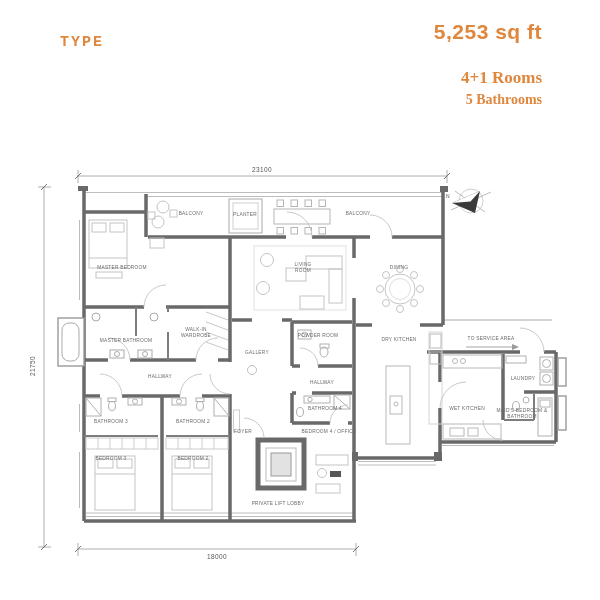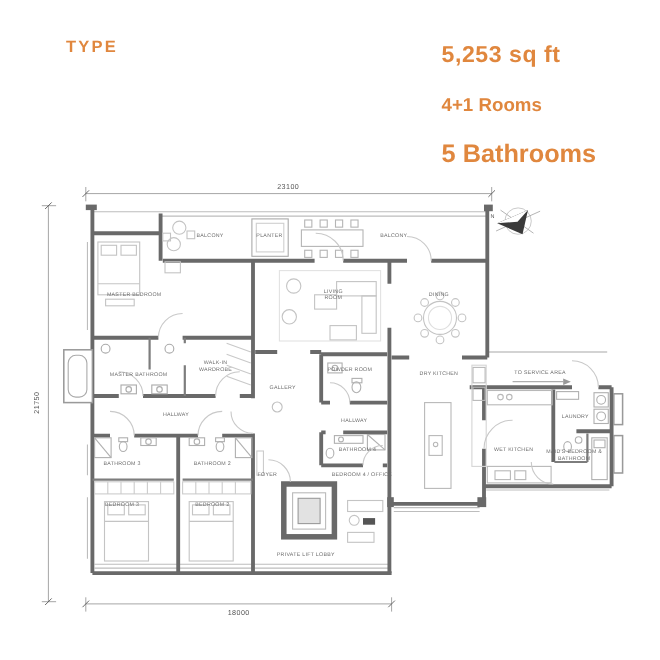--- a/index.html
+++ b/index.html
@@ -1,24 +1,24 @@
 <!DOCTYPE html>
 <html style="--accent: #E0873E;"><head>
 <meta charset="utf-8">
 <style>
   html,body{margin:0;padding:0;background:#fff;}
   .page{position:relative;width:600px;height:600px;background:#ffffff;overflow:hidden;
         font-family:"Liberation Sans",sans-serif;}
-  .hdr-type{position:absolute;left:60px;top:34px;color:var(--accent,#E0873E);}
+  .hdr-type{position:absolute;left:60px;top:34px;color:var(--accent,#E0873E);font-family:Liberation Mono, monospace;}
   .hdr-type .t-label{font-size:15px;font-weight:700;letter-spacing:2px;}
   .hdr-type .t-value{font-size:47px;font-weight:400;line-height:1.05;margin-top:3px;letter-spacing:1px;}
-  .hdr-stats{position:absolute;right:58px;top:38px;color:var(--accent,#E0873E);}
+  .hdr-stats{position:absolute;right:58px;top:20px;text-align:right;color:var(--accent,#E0873E);}
   .hdr-stats .area{font-size:21px;font-weight:700;margin-bottom:24px;letter-spacing:0.5px;}
-  .hdr-stats .rooms{font-size:17px;font-weight:700;margin-bottom:20px;}
-  .hdr-stats .baths{font-size:23px;font-weight:700;}
+  .hdr-stats .rooms{font-size:17px;font-weight:700;margin-bottom:4px;font-family:Liberation Serif, serif;}
+  .hdr-stats .baths{font-size:14px;font-weight:700;font-family:Liberation Serif, serif;}
   svg.plan{position:absolute;left:0;top:0;}
   svg text{font-family:"Liberation Sans",sans-serif;}
   .room-label{fill:#6b6b6b;letter-spacing:0.25px;}
   .dim-label{fill:#555;font-size:6.5px;letter-spacing:0.4px;}
 </style>
 </head>
 <body>
 
 <div class="page">
 

